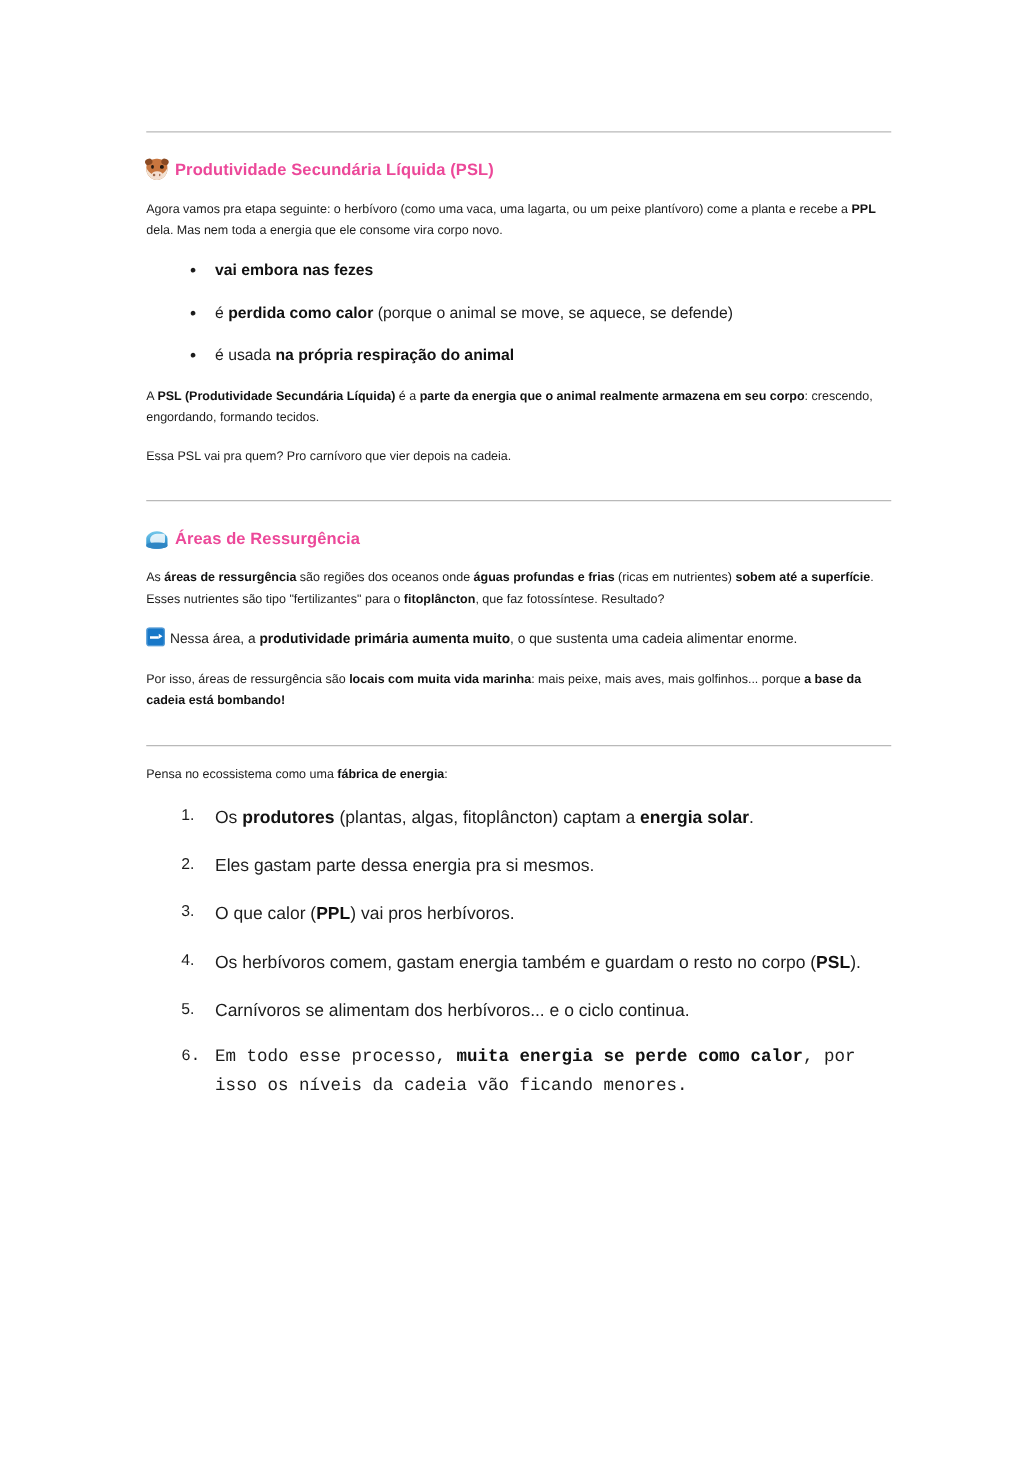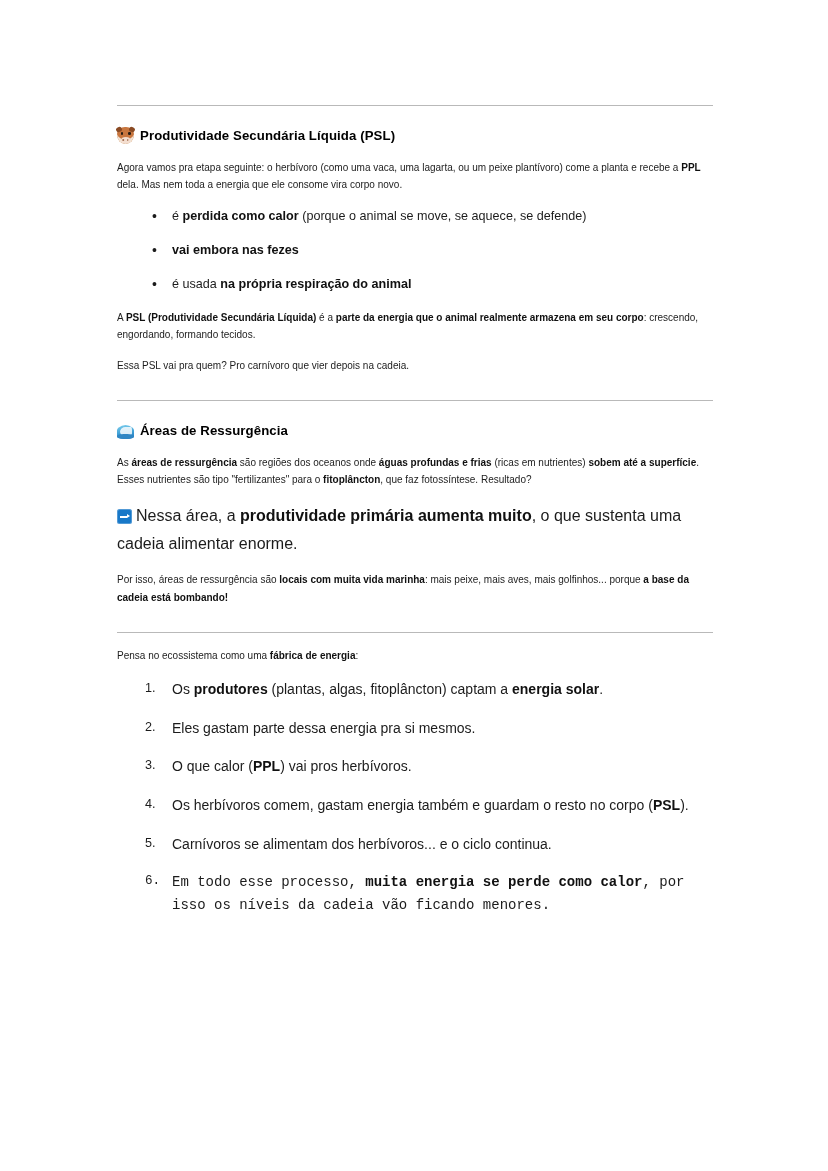--- a/index.html
+++ b/index.html
@@ -34,21 +34,21 @@
     margin: 0 0 0 0;
     width: 596px;
   }
   .rule-wrap { padding: 0; }
 
   h2.section-heading {
     font-size: 13.2px;
     font-weight: bold;
     line-height: 1.35;
     margin: 21px 0 0 0;
-    color: #000000;
+    color: #ec4899;
     letter-spacing: 0.1px;
     display: flex;
     align-items: center;
     gap: 6px;
   }
   h2.section-heading .heading-text { display: inline; }
 
   .emoji {
     display: inline-block;
     width: 17px;
@@ -191,21 +191,21 @@
 
   p.body-text {
     font-size: 10px;
     line-height: 1.72;
     margin: 14px 0 0 0;
     color: #1c1c1c;
     text-align: left;
   }
 
   p.callout {
-    font-size: 16px;
+    font-size: 11px;
     line-height: 1.72;
     margin: 14px 0 0 0;
     color: #1c1c1c;
   }
   p.callout .emoji { margin-right: 4px; vertical-align: -3px; }
 
   ul.bullets {
     list-style: none;
     margin: 13px 0 0 0;
     padding: 0;
@@ -279,22 +279,22 @@
         </span>
         <span class="heading-text">Produtividade Secundária Líquida (PSL)</span>
       </h2>
 
       <p class="body-text">
         <span>Agora vamos pra etapa seguinte: o herbívoro (como uma vaca, uma lagarta, ou um peixe plantívoro) come a planta e recebe a </span><b>PPL</b><span> dela. Mas nem toda a energia que ele consome vira corpo novo.</span>
       </p>
 
 
       <ul class="bullets">
+        <li><span></span><b>vai embora nas fezes</b><span></span></li>
         <li><span>é </span><b>perdida como calor</b><span> (porque o animal se move, se aquece, se defende)</span></li>
-        <li><span></span><b>vai embora nas fezes</b><span></span></li>
         <li><span>é usada </span><b>na própria respiração do animal</b><span></span></li>
       </ul>
 
       <p class="body-text">
         <span>A </span><b>PSL (Produtividade Secundária Líquida)</b><span> é a </span><b>parte da energia que o animal realmente armazena em seu corpo</b><span>: crescendo, engordando, formando tecidos.</span>
       </p>
 
       <p class="body-text">Essa PSL vai pra quem? Pro carnívoro que vier depois na cadeia.</p>
     </section>
 

